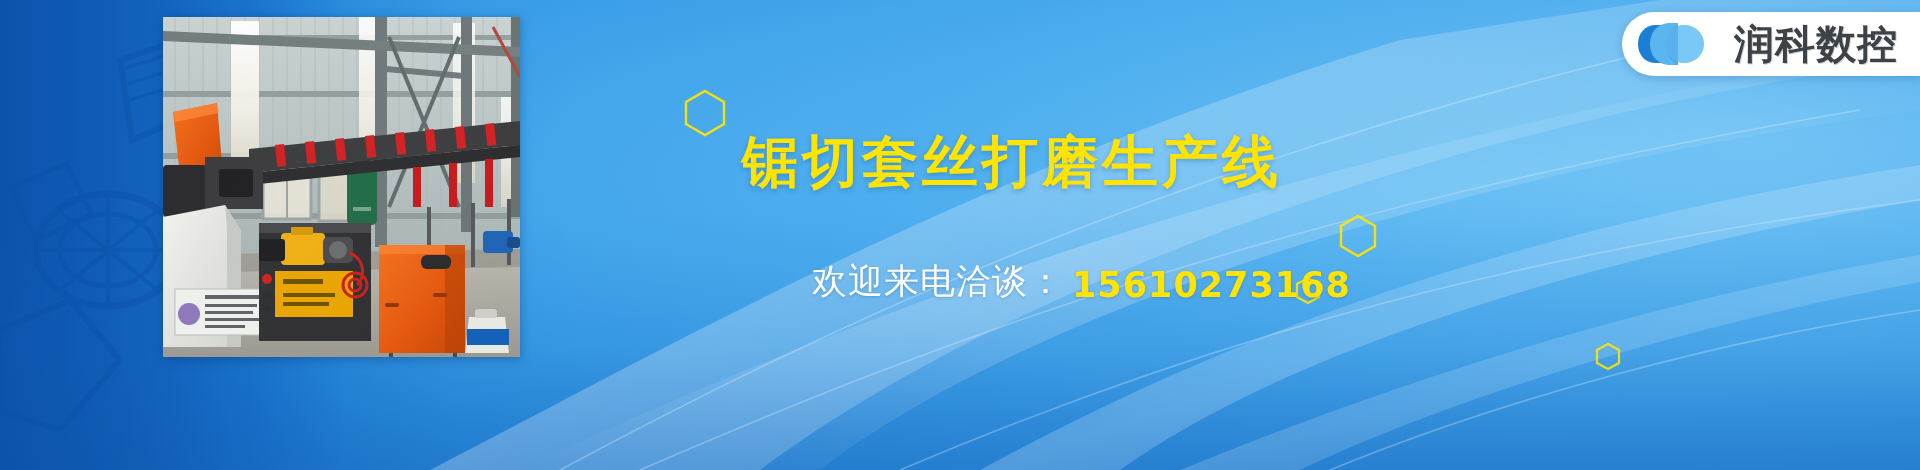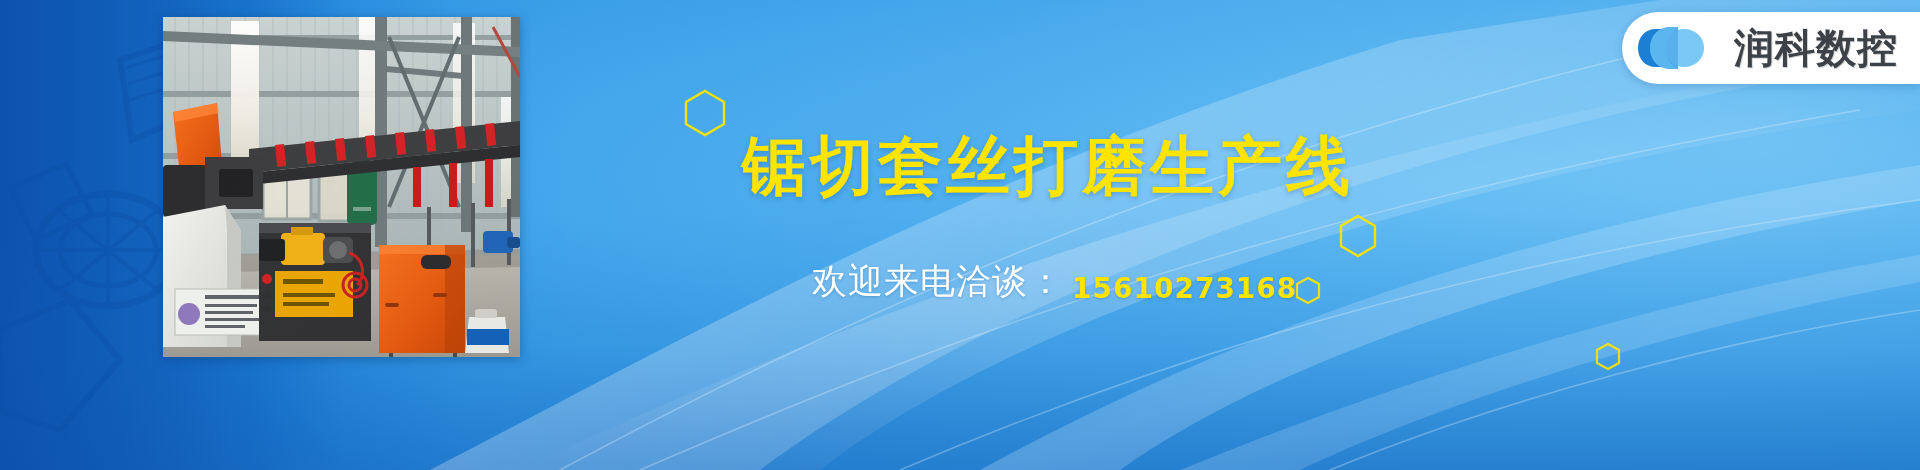--- a/index.html
+++ b/index.html
@@ -55,21 +55,21 @@
     overflow:hidden;
     background:#8d9aa0;
     box-shadow:0 2px 10px rgba(8,48,100,0.38);
   }
   .photo-inner { position:absolute; inset:0; }
 
   
   .logo-pill {
     position:absolute;
     right:0px; top:12px;
-    height:72px;
+    height:64px;
     padding:0 22px 0 14px;
     display:flex; align-items:center; gap:26px;
     background:#ffffff;
     border-top-left-radius:36px;
     border-bottom-left-radius:36px;
     box-shadow:0 2px 8px rgba(10,60,120,0.22);
   }
   .logo-mark { position:relative; width:72px; height:50px; flex:0 0 auto; }
   .logo-text {
     font-size:40px;
@@ -79,21 +79,21 @@
     line-height:1;
     white-space:nowrap;
     font-family:"DejaVu Sans","Liberation Sans",sans-serif;
     text-shadow:1px 1px 0 rgba(0,0,0,0.18);
   }
 
   
   .headline {
     position:absolute;
     left:742px; top:133px;
-    font-size:64px;
+    font-size:56px;
     font-weight:bold;
     color:#ffe400;
     letter-spacing:4px;
     line-height:1.05;
     white-space:nowrap;
     font-family:"DejaVu Sans","Liberation Sans",sans-serif;
     text-shadow:0 2px 5px rgba(12,70,140,0.30);
   }
 
   
@@ -104,21 +104,21 @@
     white-space:nowrap;
     font-family:"DejaVu Sans","Liberation Sans",sans-serif;
   }
   .sub-label {
     font-size:35px;
     color:#ffffff;
     letter-spacing:1px;
     text-shadow:0 1px 3px rgba(12,70,140,0.28);
   }
   .sub-phone {
-    font-size:28px;
+    font-size:35px;
     font-weight:bold;
     color:#ffe400;
     letter-spacing:1px;
     margin-left:6px;
     text-shadow:0 1px 3px rgba(12,70,140,0.28);
   }
 </style>
 </head>
 <body>
 

